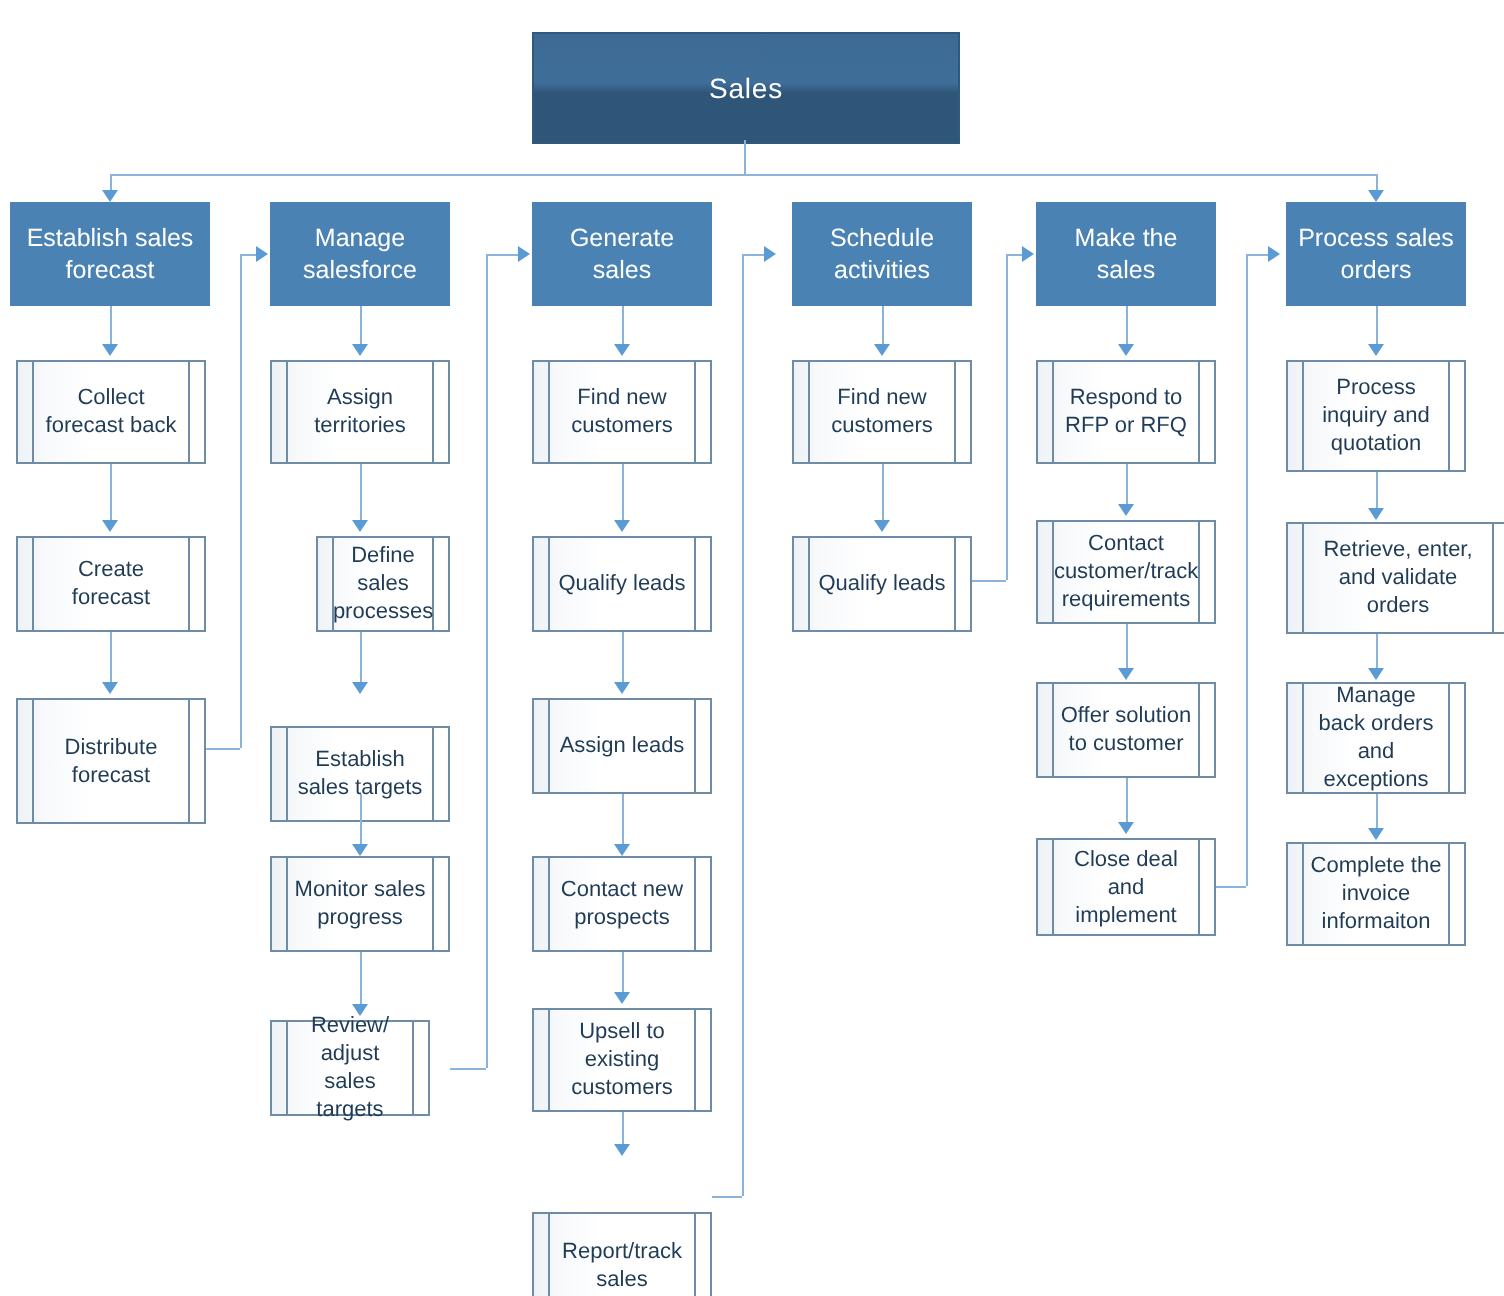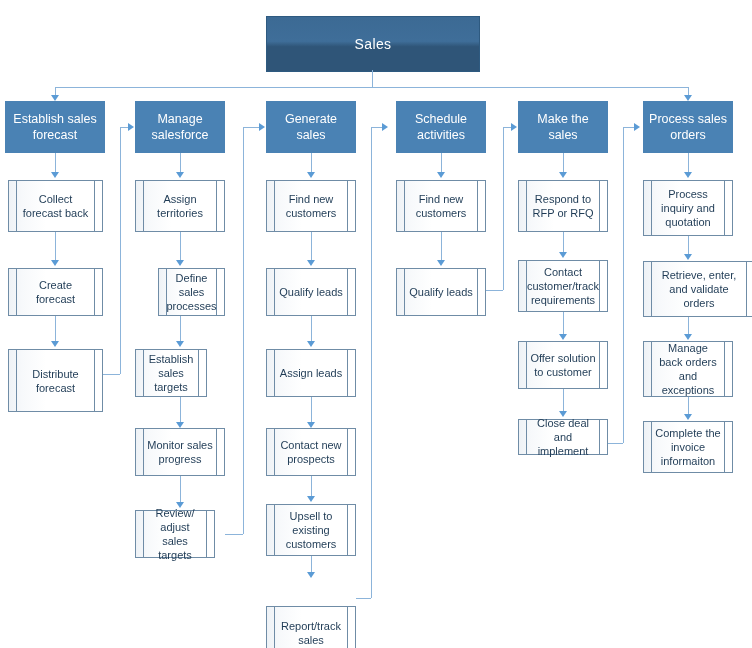--- a/index.html
+++ b/index.html
@@ -133,21 +133,21 @@
 
   <div class="proc" style="left:135px;top:268px;width:67px;height:48px;margin-left:23px;">
     <span class="bar-l"></span>
     <span class="bar-r"></span>
     <span class="txt">Define sales processes</span>
   </div>
 
   <div class="ln v" style="left:180px;top:316px;height:25px;"></div>
   <div class="arw-d" style="left:176px;top:341px;"></div>
 
-  <div class="proc" style="left:135px;top:349px;width:72px;height:48px;">
+  <div class="proc" style="left:135px;top:363px;width:90px;height:48px;">
     <span class="bar-l"></span>
     <span class="bar-r"></span>
     <span class="txt">Establish sales targets</span>
   </div>
 
   <div class="ln v" style="left:180px;top:397px;height:25px;"></div>
   <div class="arw-d" style="left:176px;top:422px;"></div>
 
   <div class="proc" style="left:135px;top:428px;width:90px;height:48px;">
     <span class="bar-l"></span>
@@ -286,21 +286,21 @@
 
   <div class="proc" style="left:518px;top:341px;width:90px;height:48px;">
     <span class="bar-l"></span>
     <span class="bar-r"></span>
     <span class="txt">Offer solution to customer</span>
   </div>
 
   <div class="ln v" style="left:563px;top:389px;height:22px;"></div>
   <div class="arw-d" style="left:559px;top:411px;"></div>
 
-  <div class="proc" style="left:518px;top:419px;width:90px;height:36px;align-items:center;">
+  <div class="proc" style="left:518px;top:419px;width:90px;height:49px;align-items:center;">
     <span class="bar-l"></span>
     <span class="bar-r"></span>
     <span class="txt">Close deal and implement</span>
   </div>
 
   <div class="ln h" style="left:608px;top:443px;width:15px;"></div>
   <div class="ln v" style="left:623px;top:127px;height:316px;"></div>
   <div class="ln h" style="left:623px;top:127px;width:12px;"></div>
   <div class="arw-r" style="left:634px;top:123px;"></div>
 

